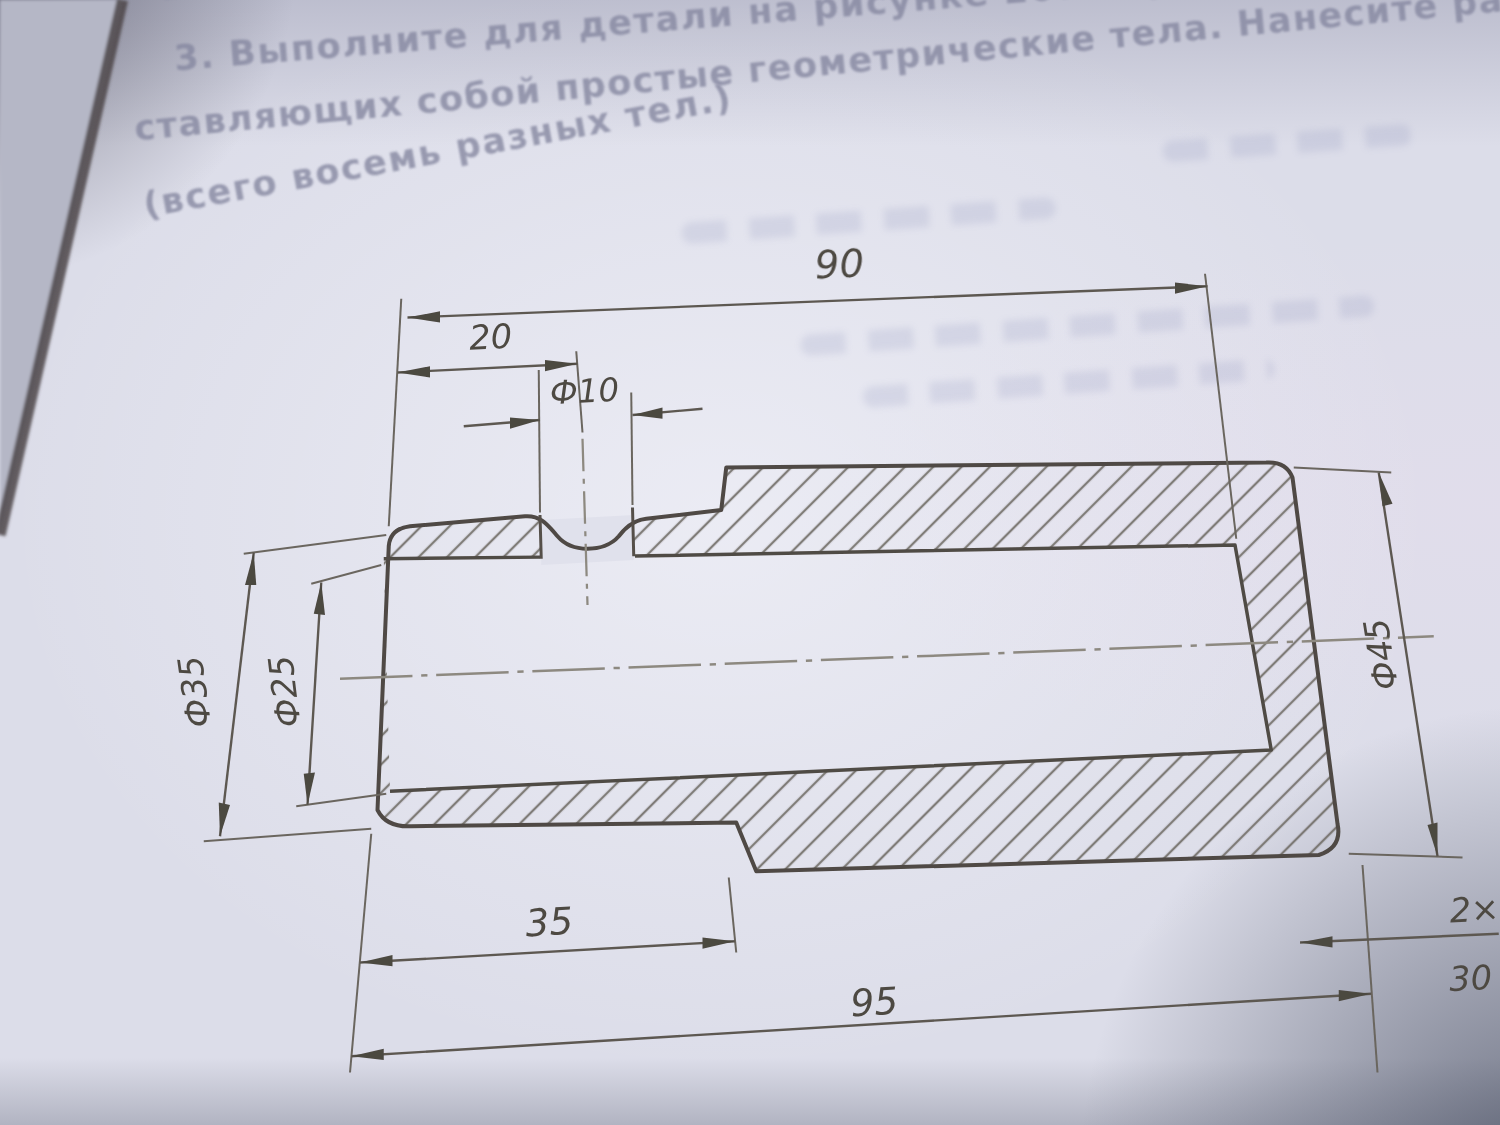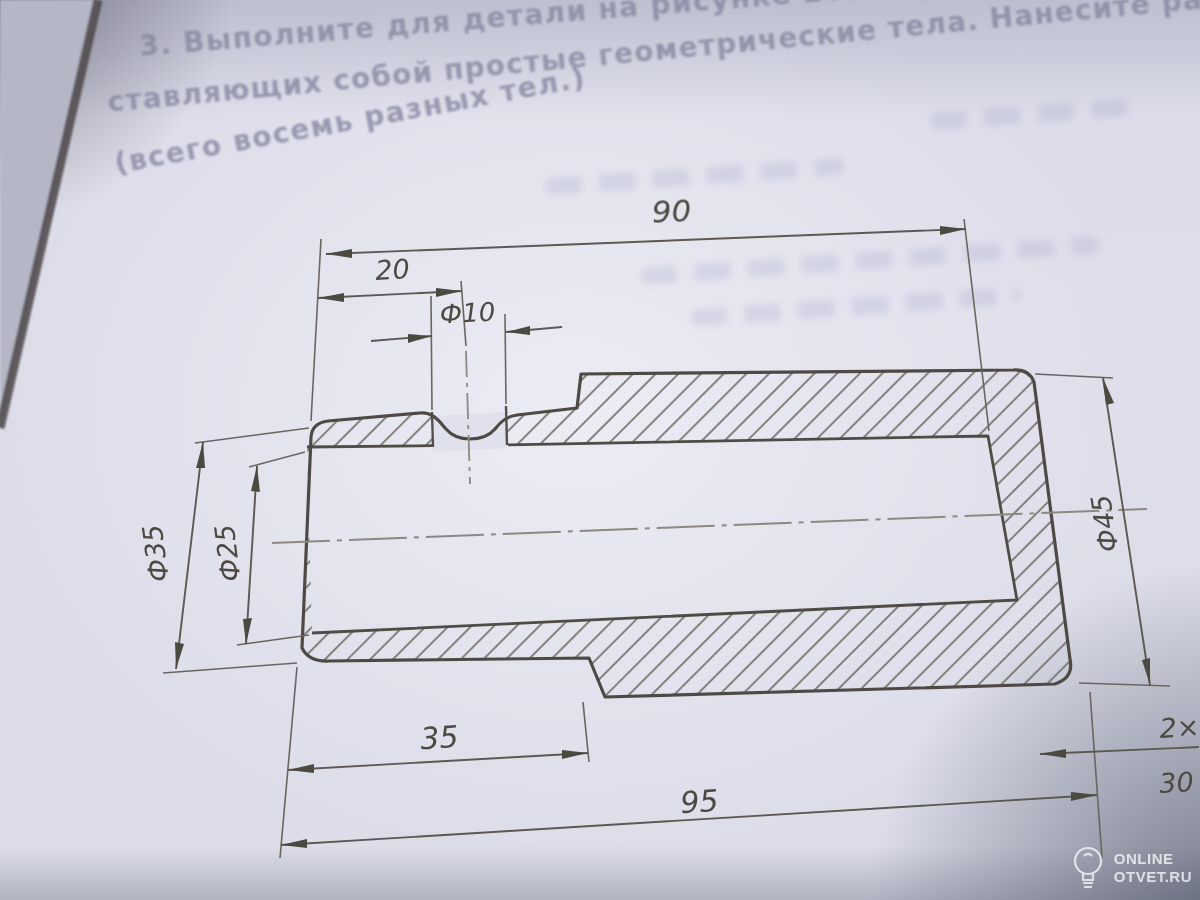--- a/index.html
+++ b/index.html
@@ -158,29 +158,14 @@
         <text x="237" y="552" font-size="27" transform="rotate(-97 237 552)">Ф25</text>
         <text x="1114" y="522" font-size="27" transform="rotate(-99 1114 522)">Ф45</text>
         <text x="440" y="748" font-size="30" transform="rotate(-3.5 440 748)">35</text>
         <text x="700" y="812" font-size="30" transform="rotate(-3.5 700 812)">95</text>
         <text x="1180" y="737" font-size="27" transform="rotate(-3 1180 737)">2×</text>
         <text x="1177" y="792" font-size="27" transform="rotate(-3 1177 792)">30</text>
       </g>
     </g>
   </svg>
 
-  <div class="watermark">
-    <svg width="38" height="48" viewBox="0 0 38 48">
-      <g fill="none" stroke="rgba(255,255,255,.85)" stroke-width="2.2">
-        <circle cx="19" cy="17" r="13"></circle>
-        <path d="M 14 30 L 14 36 L 24 36 L 24 30"></path>
-        <path d="M 14 39 L 24 39"></path>
-        <path d="M 15 43 L 23 43"></path>
-        <path d="M 15 12 Q 19 8 23 12"></path>
-      </g>
-    </svg>
-    <div class="wm-text">
-      <div>ONLINE</div>
-      <div>OTVET.RU</div>
-    </div>
-  </div>
 
 </div>
 
 </body></html>

